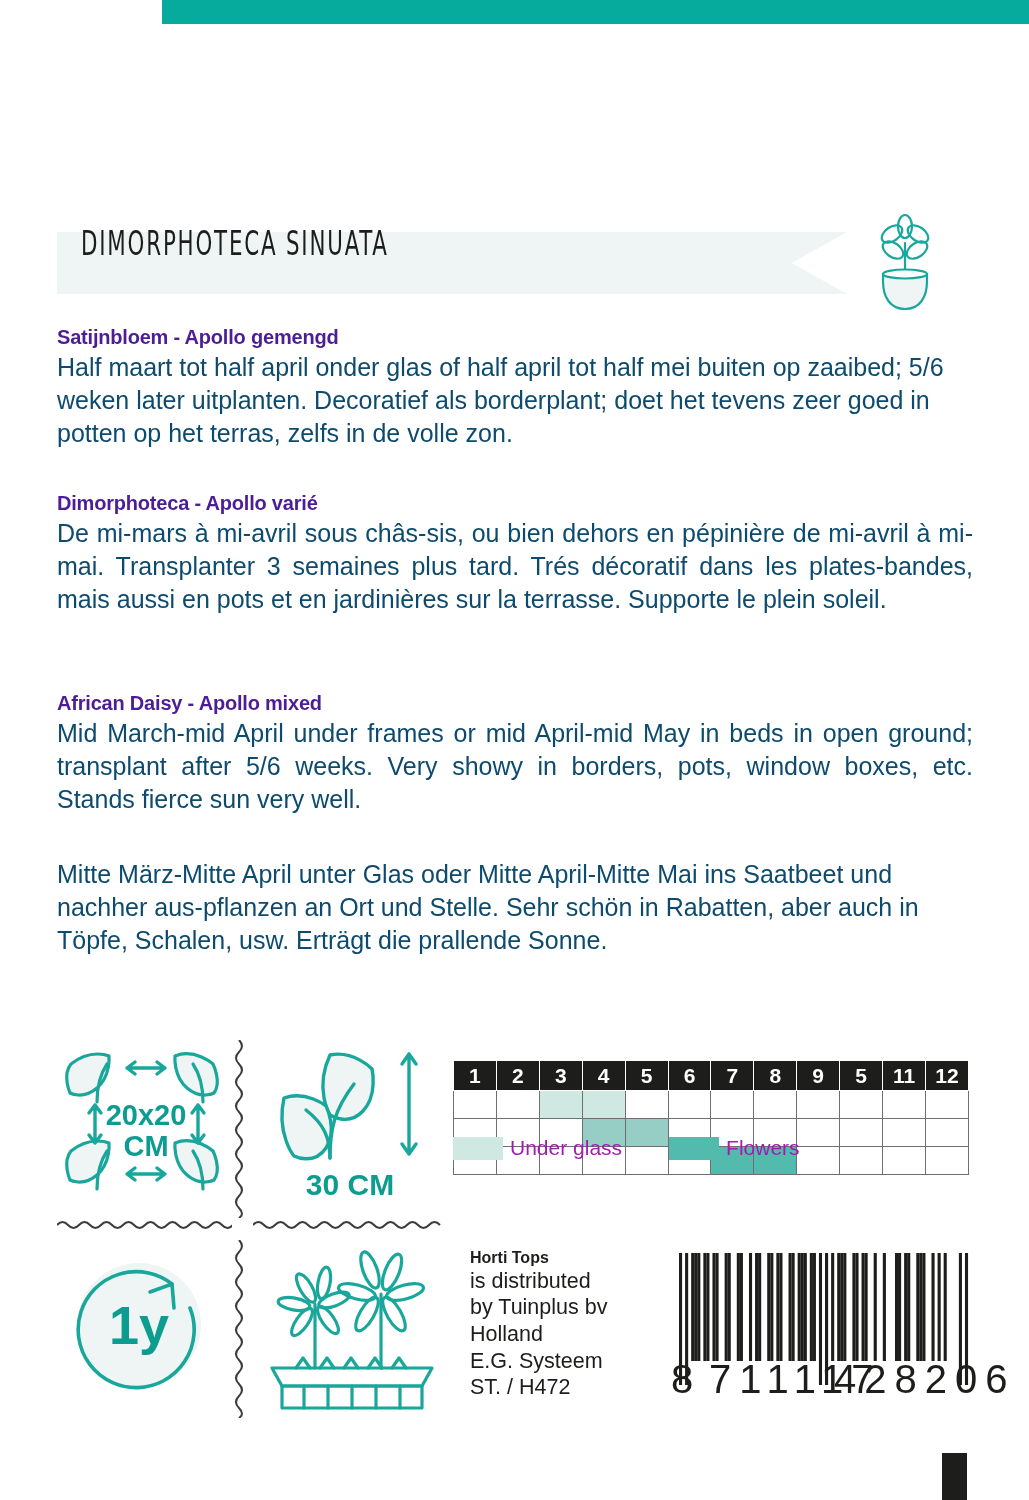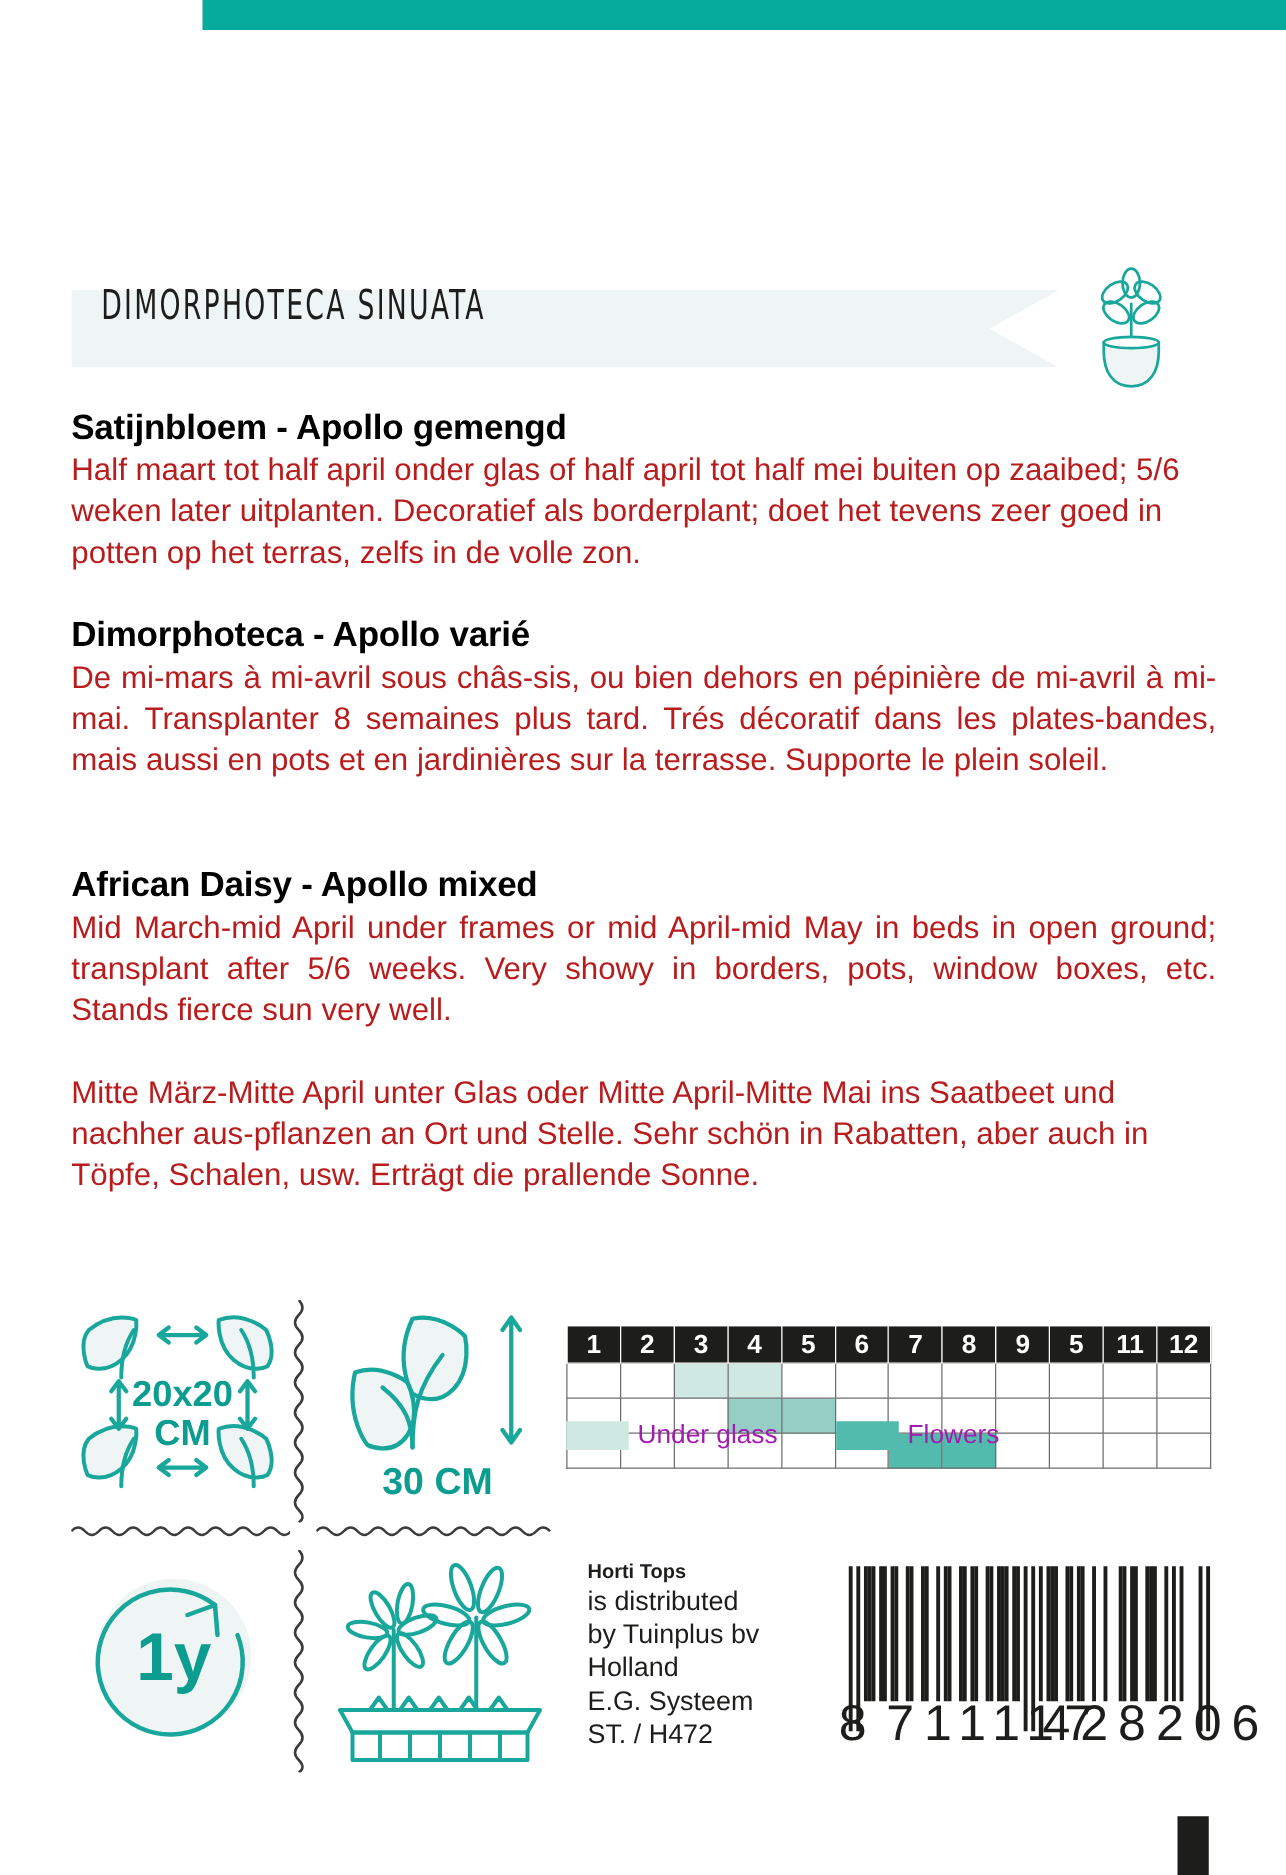--- a/index.html
+++ b/index.html
@@ -76,29 +76,29 @@
     position: absolute;
     left: 866px;
     top: 213px;
     width: 78px;
     height: 98px;
   }
 
   
   .lang-block { position: absolute; left: 57px; width: 916px; }
   .lang-head {
-    color: #000000;
+    color: #4c1d95;
     font-weight: bold;
-    font-size: 28px;
+    font-size: 20px;
     letter-spacing: -0.2px;
     margin: 0 0 2px 0;
     font-family: "Liberation Sans", sans-serif;
   }
   .lang-body {
-    color: #b91c1c;
+    color: #0c4a6e;
     font-size: 25px;
     line-height: 1.32;
     margin: 0;
     font-family: "Liberation Sans", sans-serif;
   }
   .just { text-align: justify; }
 
   #blk-nl { top: 326px; }
   #blk-fr { top: 492px; }
   #blk-en { top: 692px; }
@@ -255,21 +255,21 @@
   </svg>
 </div>
 
 <div class="lang-block" id="blk-nl">
   <p class="lang-head">Satijnbloem - Apollo gemengd</p>
   <p class="lang-body">Half maart tot half april onder glas of half april tot half mei buiten op zaaibed; 5/6 weken later uitplanten. Decoratief als borderplant; doet het tevens zeer goed in potten op het terras, zelfs in de volle zon.</p>
 </div>
 
 <div class="lang-block" id="blk-fr">
   <p class="lang-head">Dimorphoteca - Apollo varié</p>
-  <p class="lang-body just">De mi-mars à mi-avril sous châs-sis, ou bien dehors en pépinière de mi-avril à mi-mai. Transplanter 8 semaines plus tard. Trés décoratif dans les plates-bandes, mais aussi en pots et en jardinières sur la terrasse. Supporte le plein soleil.</p>
+  <p class="lang-body just">De mi-mars à mi-avril sous châs-sis, ou bien dehors en pépinière de mi-avril à mi-mai. Transplanter 3 semaines plus tard. Trés décoratif dans les plates-bandes, mais aussi en pots et en jardinières sur la terrasse. Supporte le plein soleil.</p>
 </div>
 
 <div class="lang-block" id="blk-en">
   <p class="lang-head">African Daisy - Apollo mixed</p>
   <p class="lang-body just">Mid March-mid April under frames or mid April-mid May in beds in open ground; transplant after 5/6 weeks. Very showy in borders, pots, window boxes, etc. Stands fierce sun very well.</p>
 </div>
 
 <div class="lang-block" id="blk-de">
   <p class="lang-body">Mitte März-Mitte April unter Glas oder Mitte April-Mitte Mai ins Saatbeet und nachher aus-pflanzen an Ort und Stelle. Sehr schön in Rabatten, aber auch in Töpfe, Schalen, usw. Erträgt die prallende Sonne.</p>
 </div>

